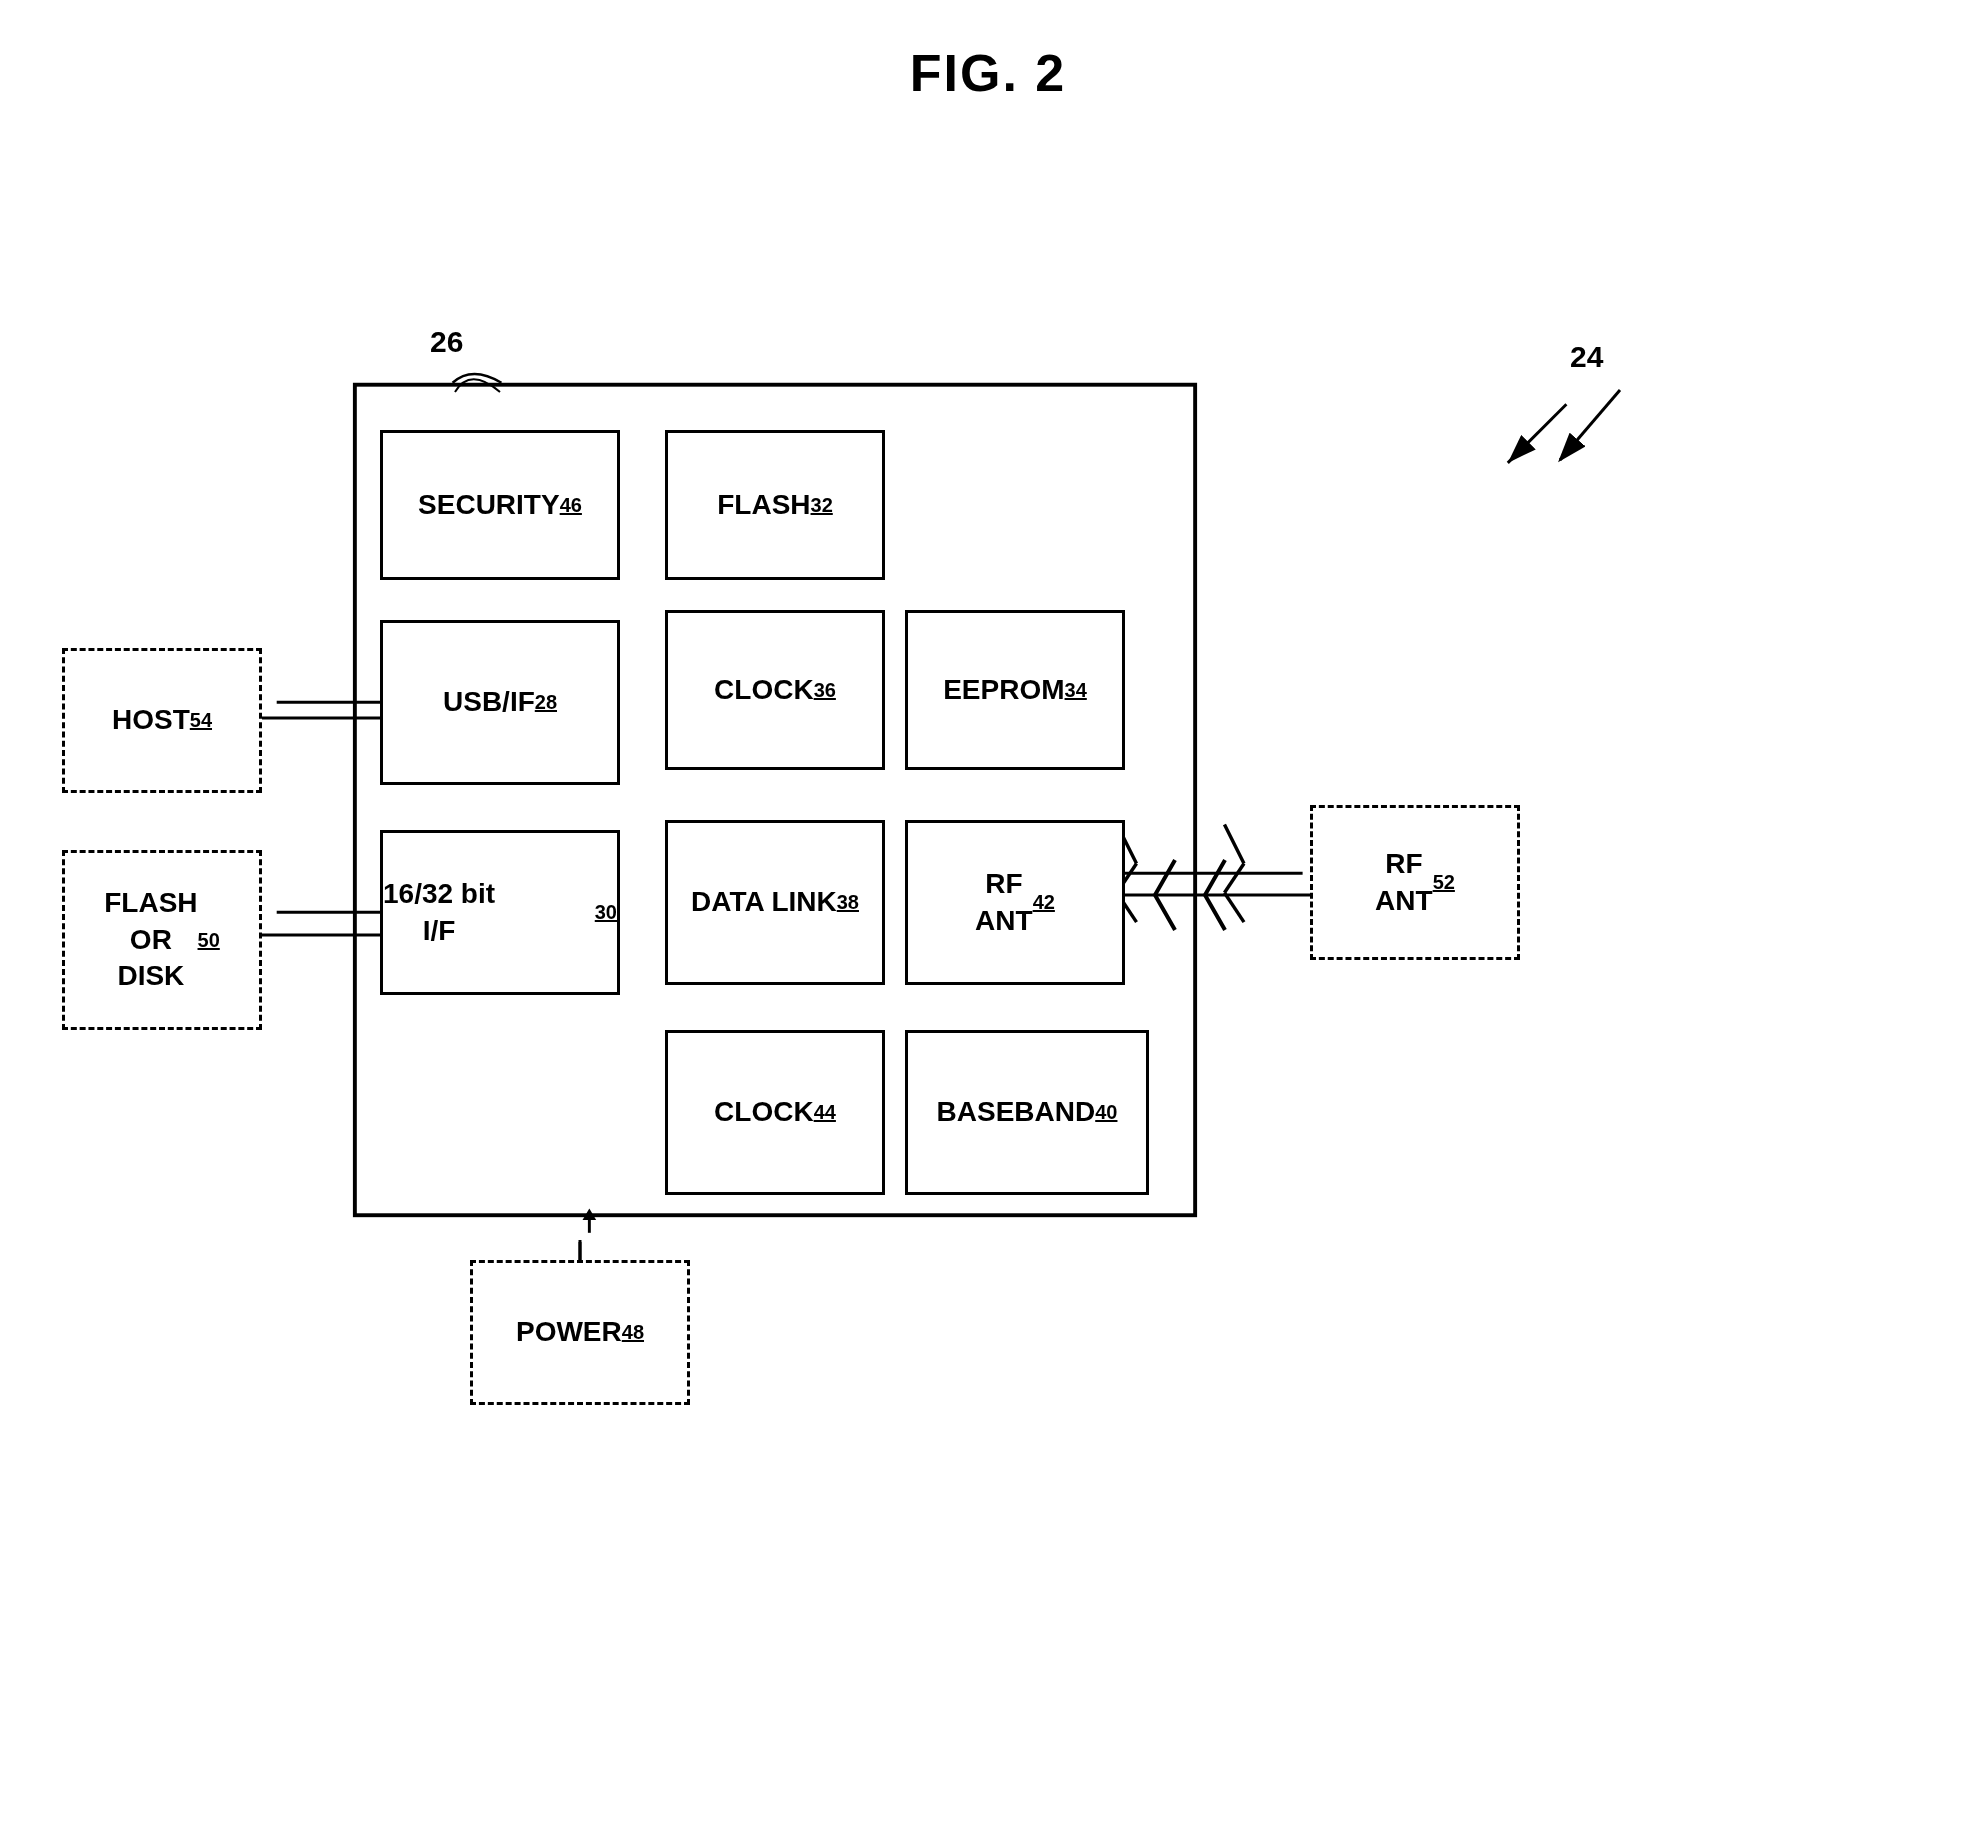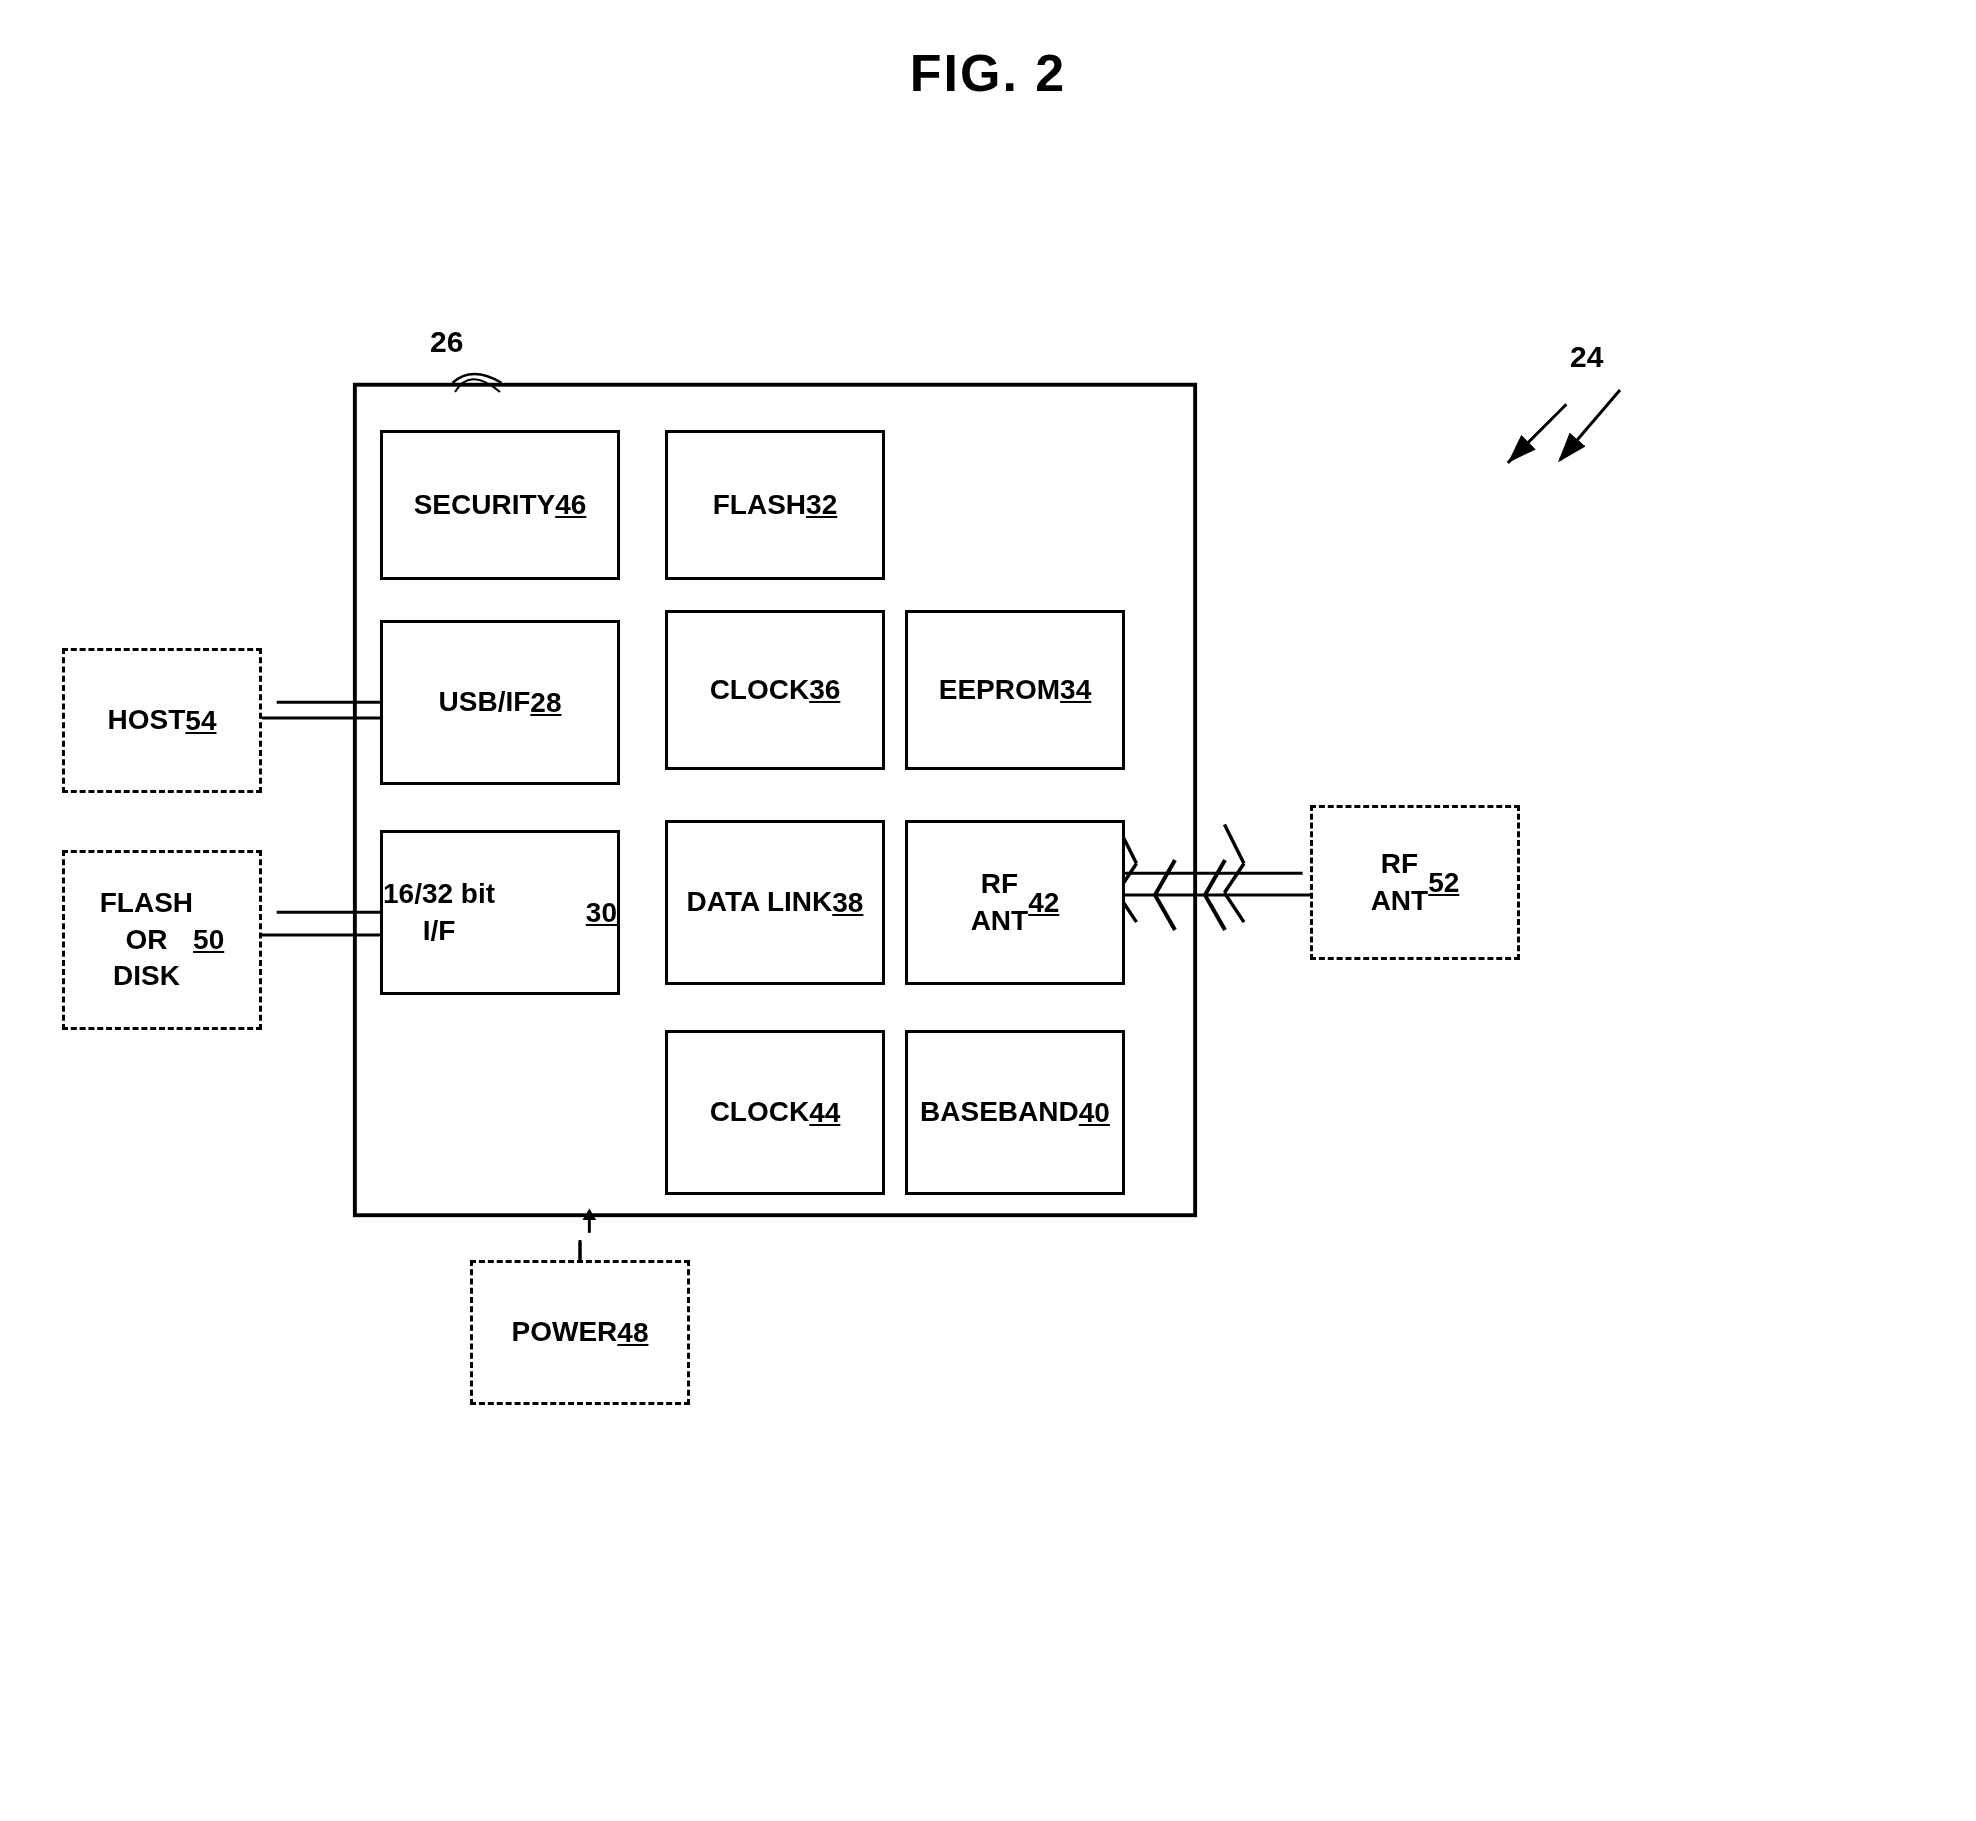--- a/index.html
+++ b/index.html
@@ -60,21 +60,21 @@
       text-align: center;
     }
 
     .box-label {
       font-size: 28px;
       font-weight: bold;
       line-height: 1.3;
     }
 
     .box-num {
-      font-size: 28px;
+      font-size: 20px;
       font-weight: bold;
       text-decoration: underline;
     }
 
     
     .connector-svg {
       position: absolute;
       top: 0;
       left: 0;
       width: 100%;
@@ -166,21 +166,21 @@
   <div class="box-solid" style="left:905px; top:660px; width:220px; height:165px;">
     <span class="box-label">RF<br>ANT</span>
     <span class="box-num">42</span>
   </div>
 
   <div class="box-solid" style="left:665px; top:870px; width:220px; height:165px;">
     <span class="box-label">CLOCK</span>
     <span class="box-num">44</span>
   </div>
 
-  <div class="box-solid" style="left:905px; top:870px; width:220px; height:165px;">
+  <div class="box-solid" style="left:905px; top:870px; width:244px; height:165px;">
     <span class="box-label">BASEBAND</span>
     <span class="box-num">40</span>
   </div>
 
   <div class="box-dashed" style="left:62px; top:488px; width:200px; height:145px;">
     <span class="box-label">HOST</span>
     <span class="box-num">54</span>
   </div>
 
   <div class="box-dashed" style="left:62px; top:690px; width:200px; height:180px;">

